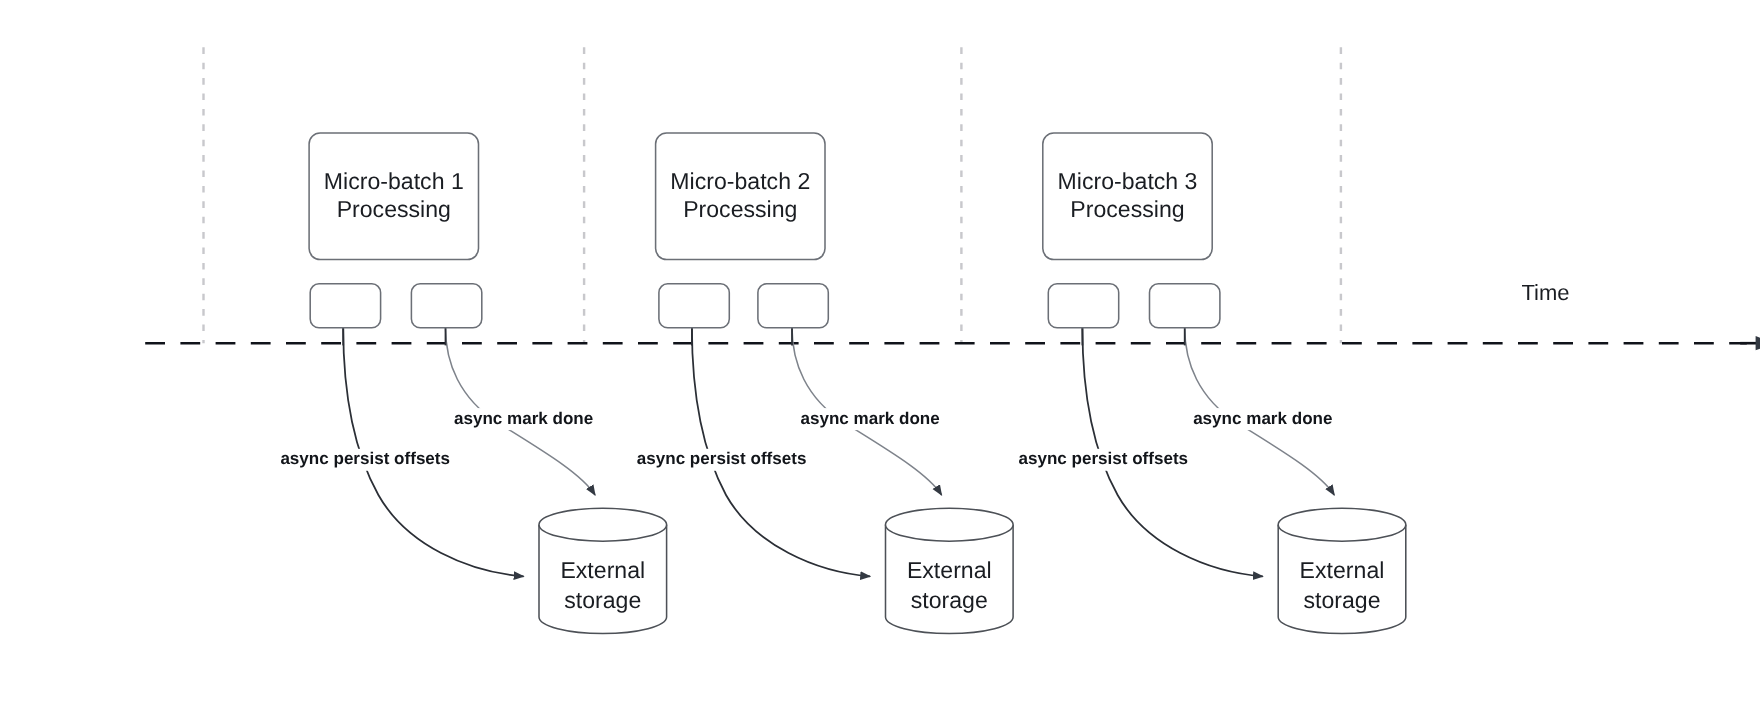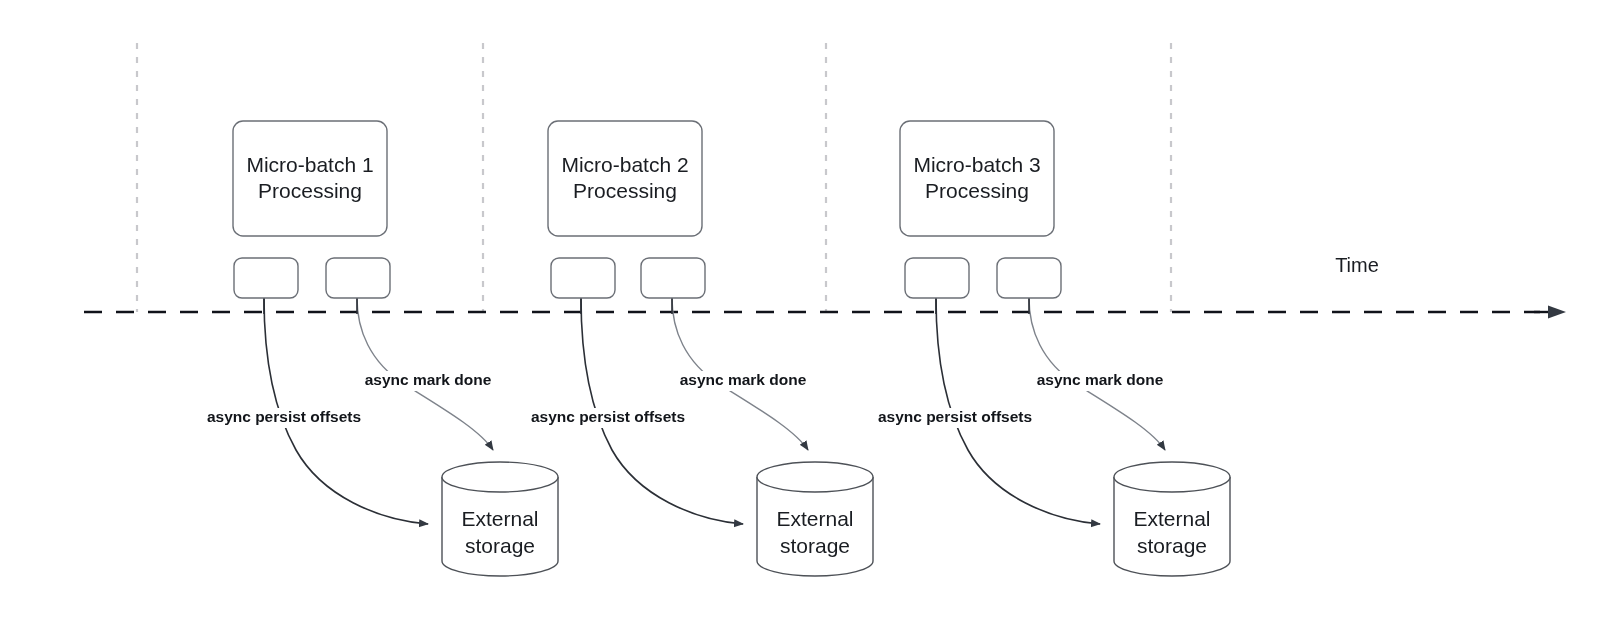--- a/index.html
+++ b/index.html
@@ -12,20 +12,21 @@
     font-family: "Liberation Sans", sans-serif;
     width: 1600px;
     height: 642px;
     overflow: hidden;
   }
   #diagram-root {
     position: relative;
     width: 1476px;
     height: 642px;
     background: #ffffff;
+    margin-left: 48px;
   }
   #diagram-svg {
     position: absolute;
     left: 0;
     top: 0;
     width: 1600px;
     height: 642px;
     display: block;
   }
   .shape-fill {

